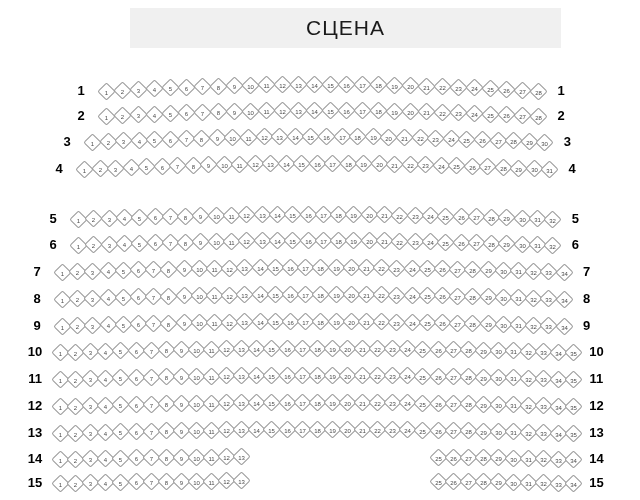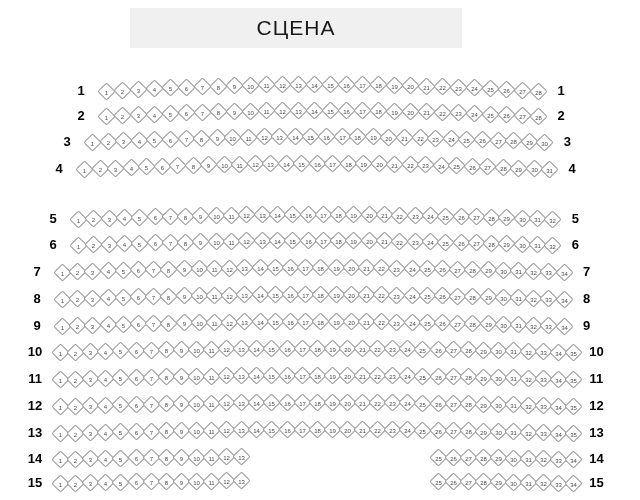--- a/index.html
+++ b/index.html
@@ -18,21 +18,21 @@
     position: absolute;
     left: 0;
     top: 0;
     width: 640px;
     height: 500px;
   }
   .stage {
     position: absolute;
     left: 130px;
     top: 8px;
-    width: 332px;
+    width: 431px;
     height: 40px;
     background: #f0f0f0;
     display: flex;
     align-items: center;
     justify-content: center;
   }
   .stage-label {
     font-size: 21px;
     color: #1a1a1a;
     letter-spacing: 1px;

